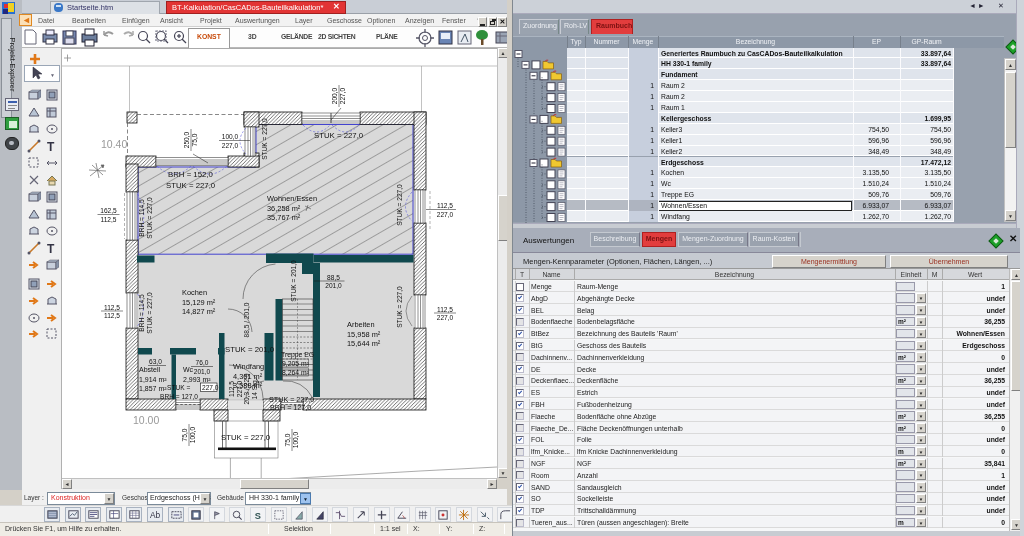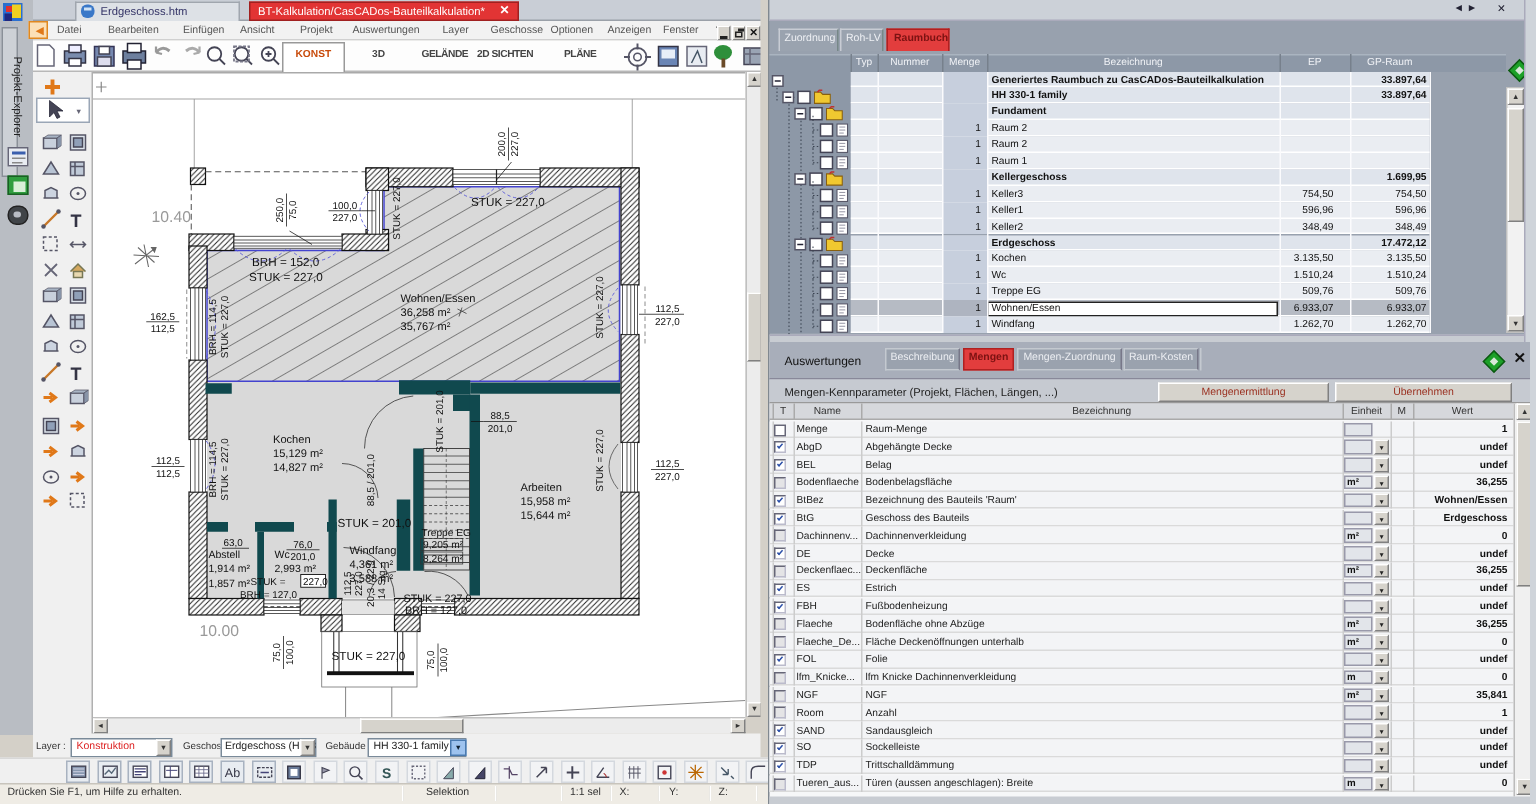--- a/index.html
+++ b/index.html
@@ -30,21 +30,21 @@
   </div>
 <div class="abs" style="left:5px;top:137px;width:14px;height:13px;background:#404448;border-radius:6px;border:1px solid #222;">
     <div class="abs" style="left:3px;top:3px;width:5px;height:4px;background:#b8bcc4;border-radius:2px;"></div>
   </div>
 
 <div class="abs" style="left:22px;top:0;width:490px;height:14px;background:#c9ced6;border-bottom:1px solid #9aa0a8;"></div>
 <div class="abs" style="left:50px;top:1px;width:110px;height:13px;background:#dde1e6;border:1px solid #a0a6ae;border-bottom:none;"></div>
 <div class="abs" style="left:54px;top:3px;width:9px;height:9px;background:#3a78c8;border-radius:4px;">
     <div class="abs" style="left:2px;top:2px;width:5px;height:2px;background:#cfe2f4;"></div>
   </div>
-<div class="txt" style="left:67px;top:3px;font-size:7.5px;color:#274;color:#336;">Erdgeschoss.htm</div>
+<div class="txt" style="left:67px;top:3px;font-size:7.5px;color:#274;color:#336;">Startseite.htm</div>
 <div class="abs" style="left:166px;top:1px;width:180px;height:13px;background:#e23434;border:1px solid #a02020;"></div>
 <div class="txt" style="left:172px;top:3px;font-size:7.5px;color:#fff;">BT-Kalkulation/CasCADos-Bauteilkalkulation*</div>
 <div class="txt" style="left:333px;top:2px;font-size:8px;color:#fff;font-weight:bold;">✕</div>
 
 <div class="abs" style="left:22px;top:14px;width:490px;height:13px;background:#f2f2f2;border-bottom:1px solid #d0d0d0;"></div>
 <div class="abs" style="left:19px;top:14px;width:13px;height:12px;background:#fbe0b8;border:1px solid #e08820;">
     <div class="txt" style="left:2px;top:-0.5px;font-size:9px;color:#e07818;font-weight:bold;">◄</div>
   </div>
 <div class="txt" style="left:38px;top:16.5px;font-size:7px;color:#555;">Datei</div>
 <div class="txt" style="left:72px;top:16.5px;font-size:7px;color:#555;">Bearbeiten</div>
@@ -849,21 +849,21 @@
 <div class="txt" style="left:165px;top:7px;width:70px;text-align:center;font-size:7px;color:#eceef2;">Mengen-Zuordnung</div>
 <div class="abs" style="left:236px;top:4px;width:50px;height:15px;background:#9aa2ae;border:1px solid #c4c9d0;border-right-color:#778;"></div>
 <div class="txt" style="left:236px;top:7px;width:50px;text-align:center;font-size:7px;color:#eceef2;">Raum-Kosten</div>
 <div class="abs" style="left:287px;top:4px;width:1px;height:15px;background:#c4c9d0;"></div>
 <svg class="abs" style="left:474px;top:4px;" width="18" height="18">
       <rect x="4" y="4" width="10" height="10" fill="#1ca028" stroke="#0a5a10" transform="rotate(45 9 9)"></rect>
       <rect x="7" y="7" width="4" height="4" fill="#d8e8d8" transform="rotate(45 9 9)"></rect>
     </svg>
 <div class="txt" style="left:496px;top:5px;font-size:10px;color:#111;font-weight:bold;">✕</div>
 <div class="abs" style="left:0;top:25px;width:512px;height:16px;background:#c6cad1;border-bottom:1px solid #999;"></div>
-<div class="txt" style="left:10px;top:29px;font-size:7.5px;color:#222;">Mengen-Kennparameter (Projekt, Flächen, Längen, ...)</div>
+<div class="txt" style="left:10px;top:29px;font-size:7.5px;color:#222;">Mengen-Kennparameter (Optionen, Flächen, Längen, ...)</div>
 <div class="abs bev" style="left:259px;top:27px;width:114px;height:13px;"></div>
 <div class="txt" style="left:259px;top:30px;width:114px;text-align:center;font-size:7px;color:#9a3020;">Mengenermittlung</div>
 <div class="abs bev" style="left:377px;top:27px;width:118px;height:13px;"></div>
 <div class="txt" style="left:377px;top:30px;width:118px;text-align:center;font-size:7px;color:#9a3020;">Übernehmen</div>
 <div class="abs" style="left:0;top:41px;width:496px;height:11px;background:#d6d8dc;border-bottom:1px solid #aaa;"></div>
 <div class="abs" style="left:2px;top:41px;width:14px;height:11px;border-left:1px solid #aaa;"></div>
 <div class="txt" style="left:2px;top:43px;width:14px;text-align:center;font-size:6.8px;color:#333;">T</div>
 <div class="abs" style="left:16px;top:41px;width:45px;height:11px;border-left:1px solid #aaa;"></div>
 <div class="txt" style="left:16px;top:43px;width:45px;text-align:center;font-size:6.8px;color:#333;">Name</div>
 <div class="abs" style="left:61px;top:41px;width:321px;height:11px;border-left:1px solid #aaa;"></div>

